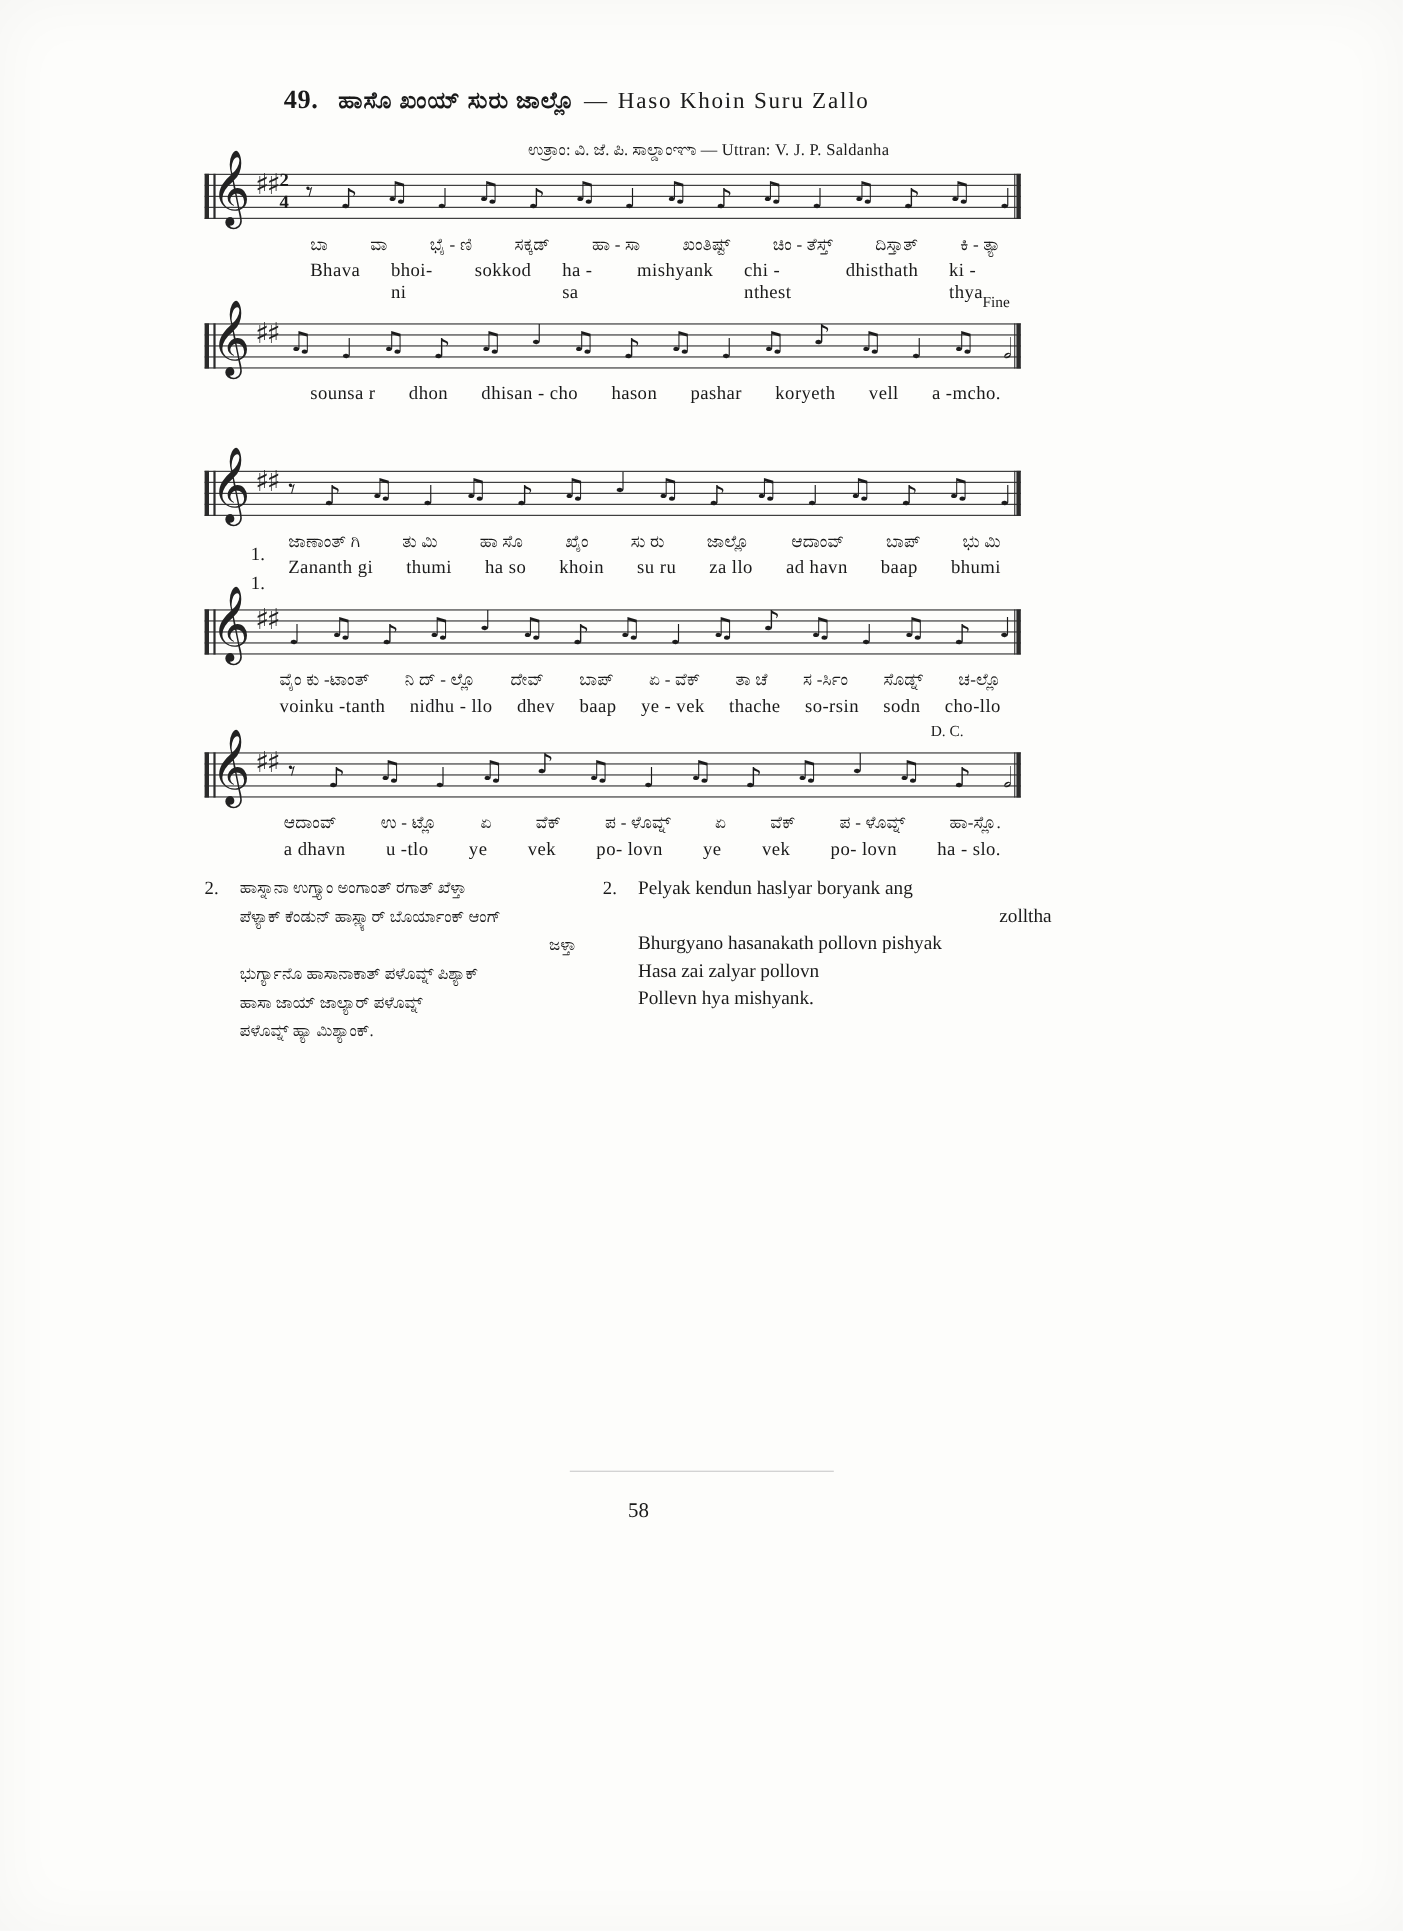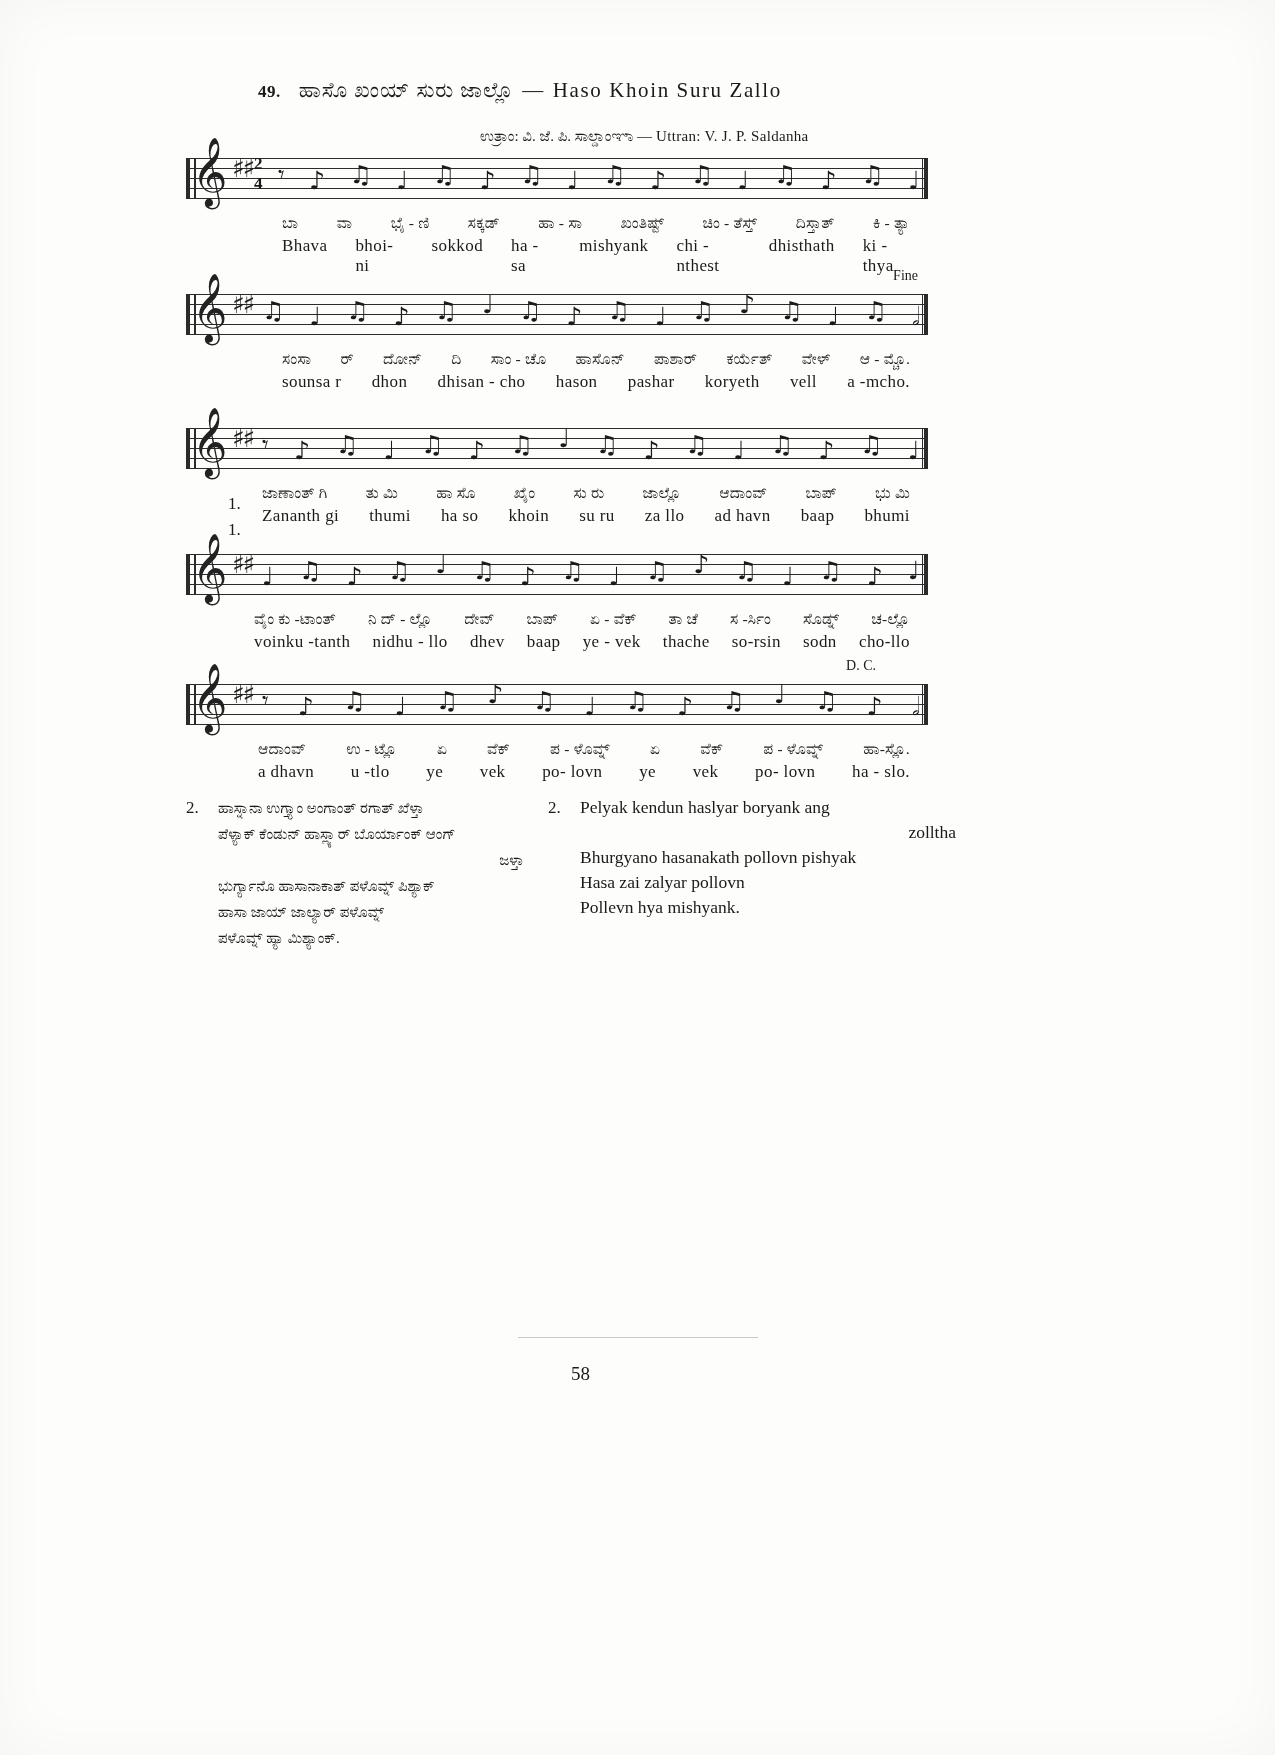--- a/index.html
+++ b/index.html
@@ -29,27 +29,27 @@
   }
 
   .title-row {
     position: absolute;
     top: 78px;
     left: 258px;
     width: 820px;
     white-space: nowrap;
   }
   .title-num {
-    font-size: 17px;
+    font-size: 24px;
     font-weight: bold;
     letter-spacing: .5px;
   }
   .title-kan {
     font-size: 21px;
-    font-weight: normal;
+    font-weight: bold;
     margin-left: 14px;
     letter-spacing: 1px;
   }
   .title-rom {
     font-size: 21px;
     margin-left: 4px;
     letter-spacing: 1.6px;
   }
 
   .credit-row {
@@ -313,32 +313,20 @@
         <span class="n-lo">♩</span>
         <span class="n-mid">♫</span>
         <span class="n-hi">♪</span>
         <span class="n-mid">♫</span>
         <span class="n-lo">♩</span>
         <span class="n-mid">♫</span>
         <span class="n-lo">𝅗𝅥</span>
       </div>
       <div class="barline" style="right:5px;"></div>
       <div class="barline thick" style="right:0;"></div>
-    </div>
-    <div class="lyr-row lyr-kan" style="margin-top:6px;">
-      <span>ಸಂಸಾ</span>
-      <span>ರ್</span>
-      <span>ದೋನ್</span>
-      <span>ದಿ</span>
-      <span>ಸಾಂ - ಚೊ</span>
-      <span>ಹಾಸೊನ್</span>
-      <span>ಪಾಶಾರ್</span>
-      <span>ಕರ್ಯೆತ್</span>
-      <span>ವೇಳ್</span>
-      <span>ಆ - ಮ್ಚೊ.</span>
     </div>
     <div class="lyr-row lyr-rom" style="margin-top:4px;">
       <span>sounsa r</span>
       <span>dhon</span>
       <span>dhisan - cho</span>
       <span>hason</span>
       <span>pashar</span>
       <span>koryeth</span>
       <span>vell</span>
       <span>a -mcho.</span>

